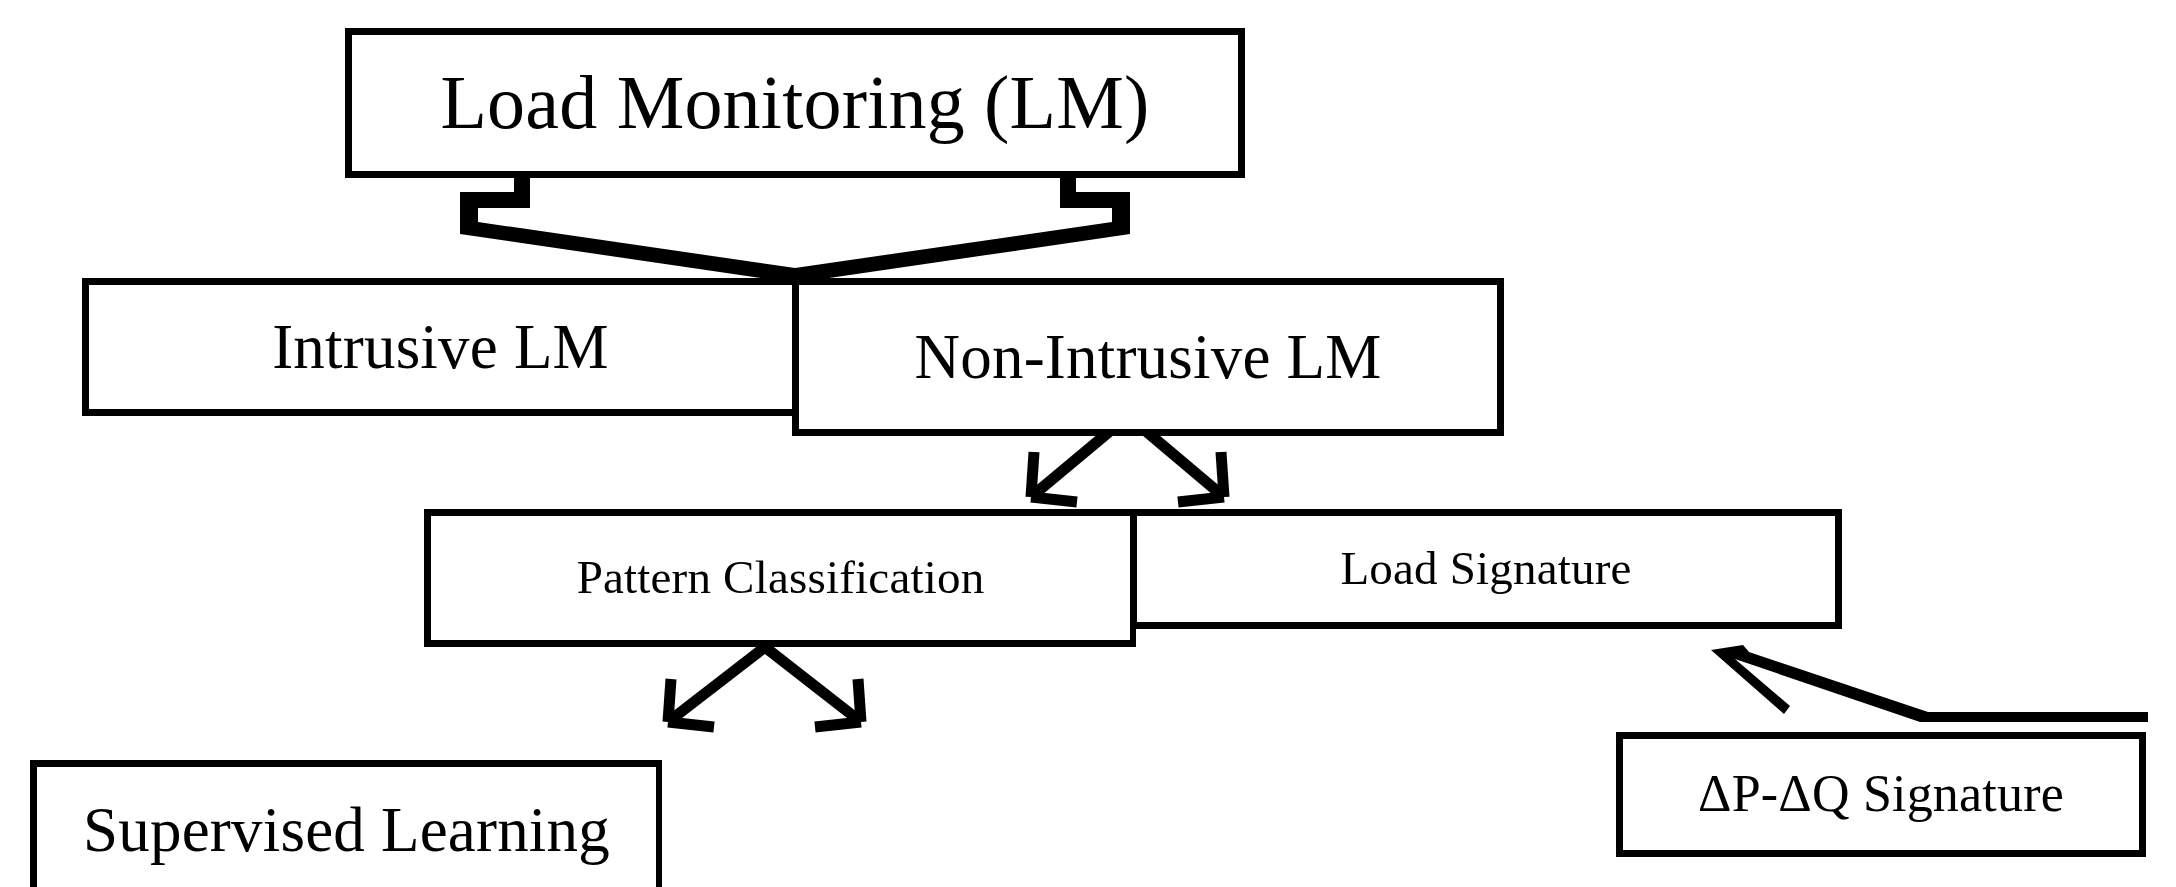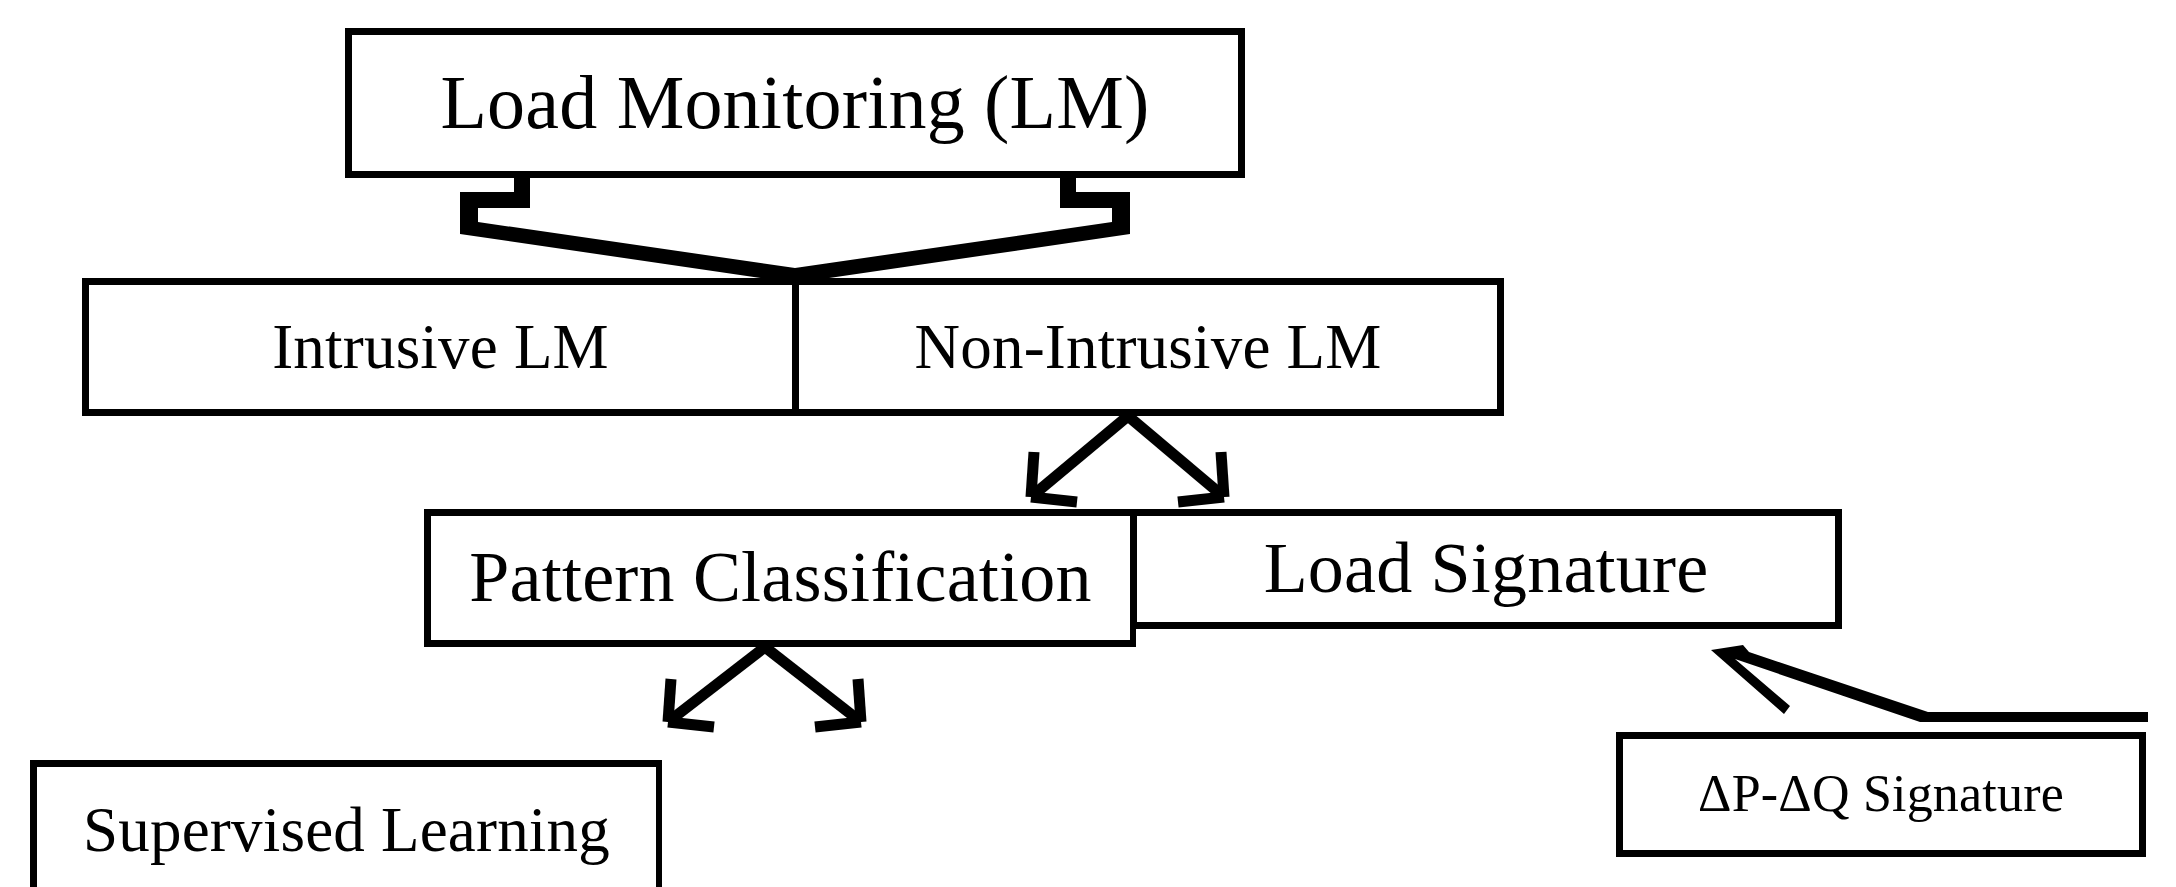--- a/index.html
+++ b/index.html
@@ -47,41 +47,41 @@
     left: 82px;
     top: 278px;
     width: 716px;
     height: 138px;
     border-right-width: 6px;
   }
   #node-nonintrusive {
     left: 792px;
     top: 278px;
     width: 712px;
-    height: 138px;
+    height: 158px;
   }
   #node-intrusive .node-label,
   #node-nonintrusive .node-label { font-size: 63px; }
 
   
   #node-pattern {
     left: 424px;
     top: 509px;
     width: 712px;
     height: 138px;
     border-right-width: 6px;
   }
   #node-signature {
     left: 1130px;
     top: 509px;
     width: 712px;
     height: 120px;
   }
   #node-pattern .node-label,
-  #node-signature .node-label { font-size: 72px; font-family: Liberation Serif, serif; }
+  #node-signature .node-label { font-size: 47px; font-family: Liberation Serif, serif; }
 
   
   #node-supervised {
     left: 30px;
     top: 760px;
     width: 632px;
     height: 140px;
     border-right-width: 6px;
   }
   #node-unsupervised {

